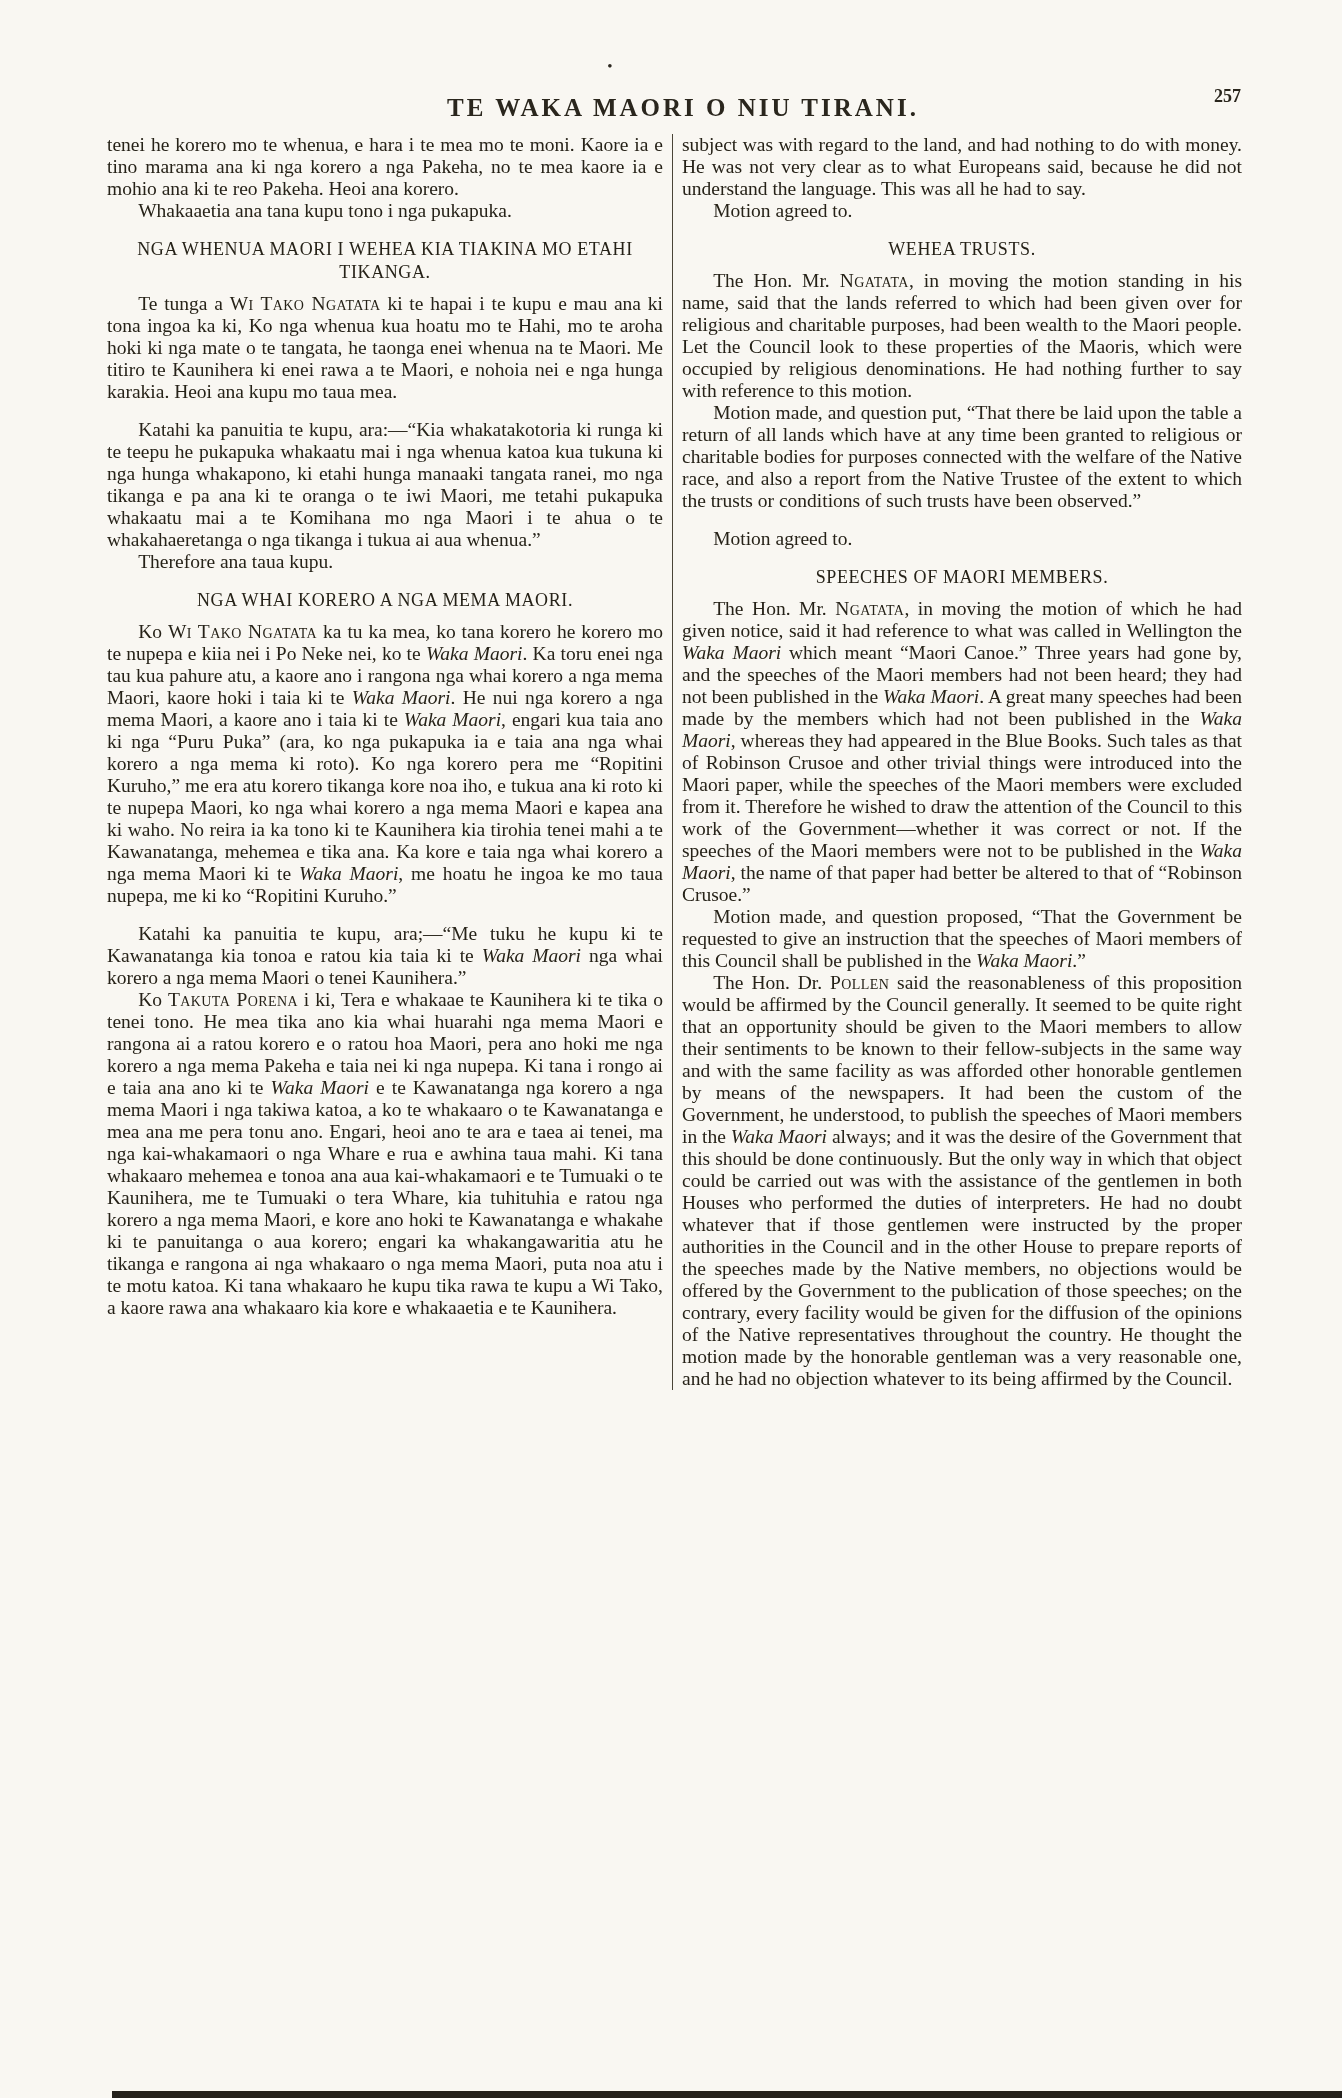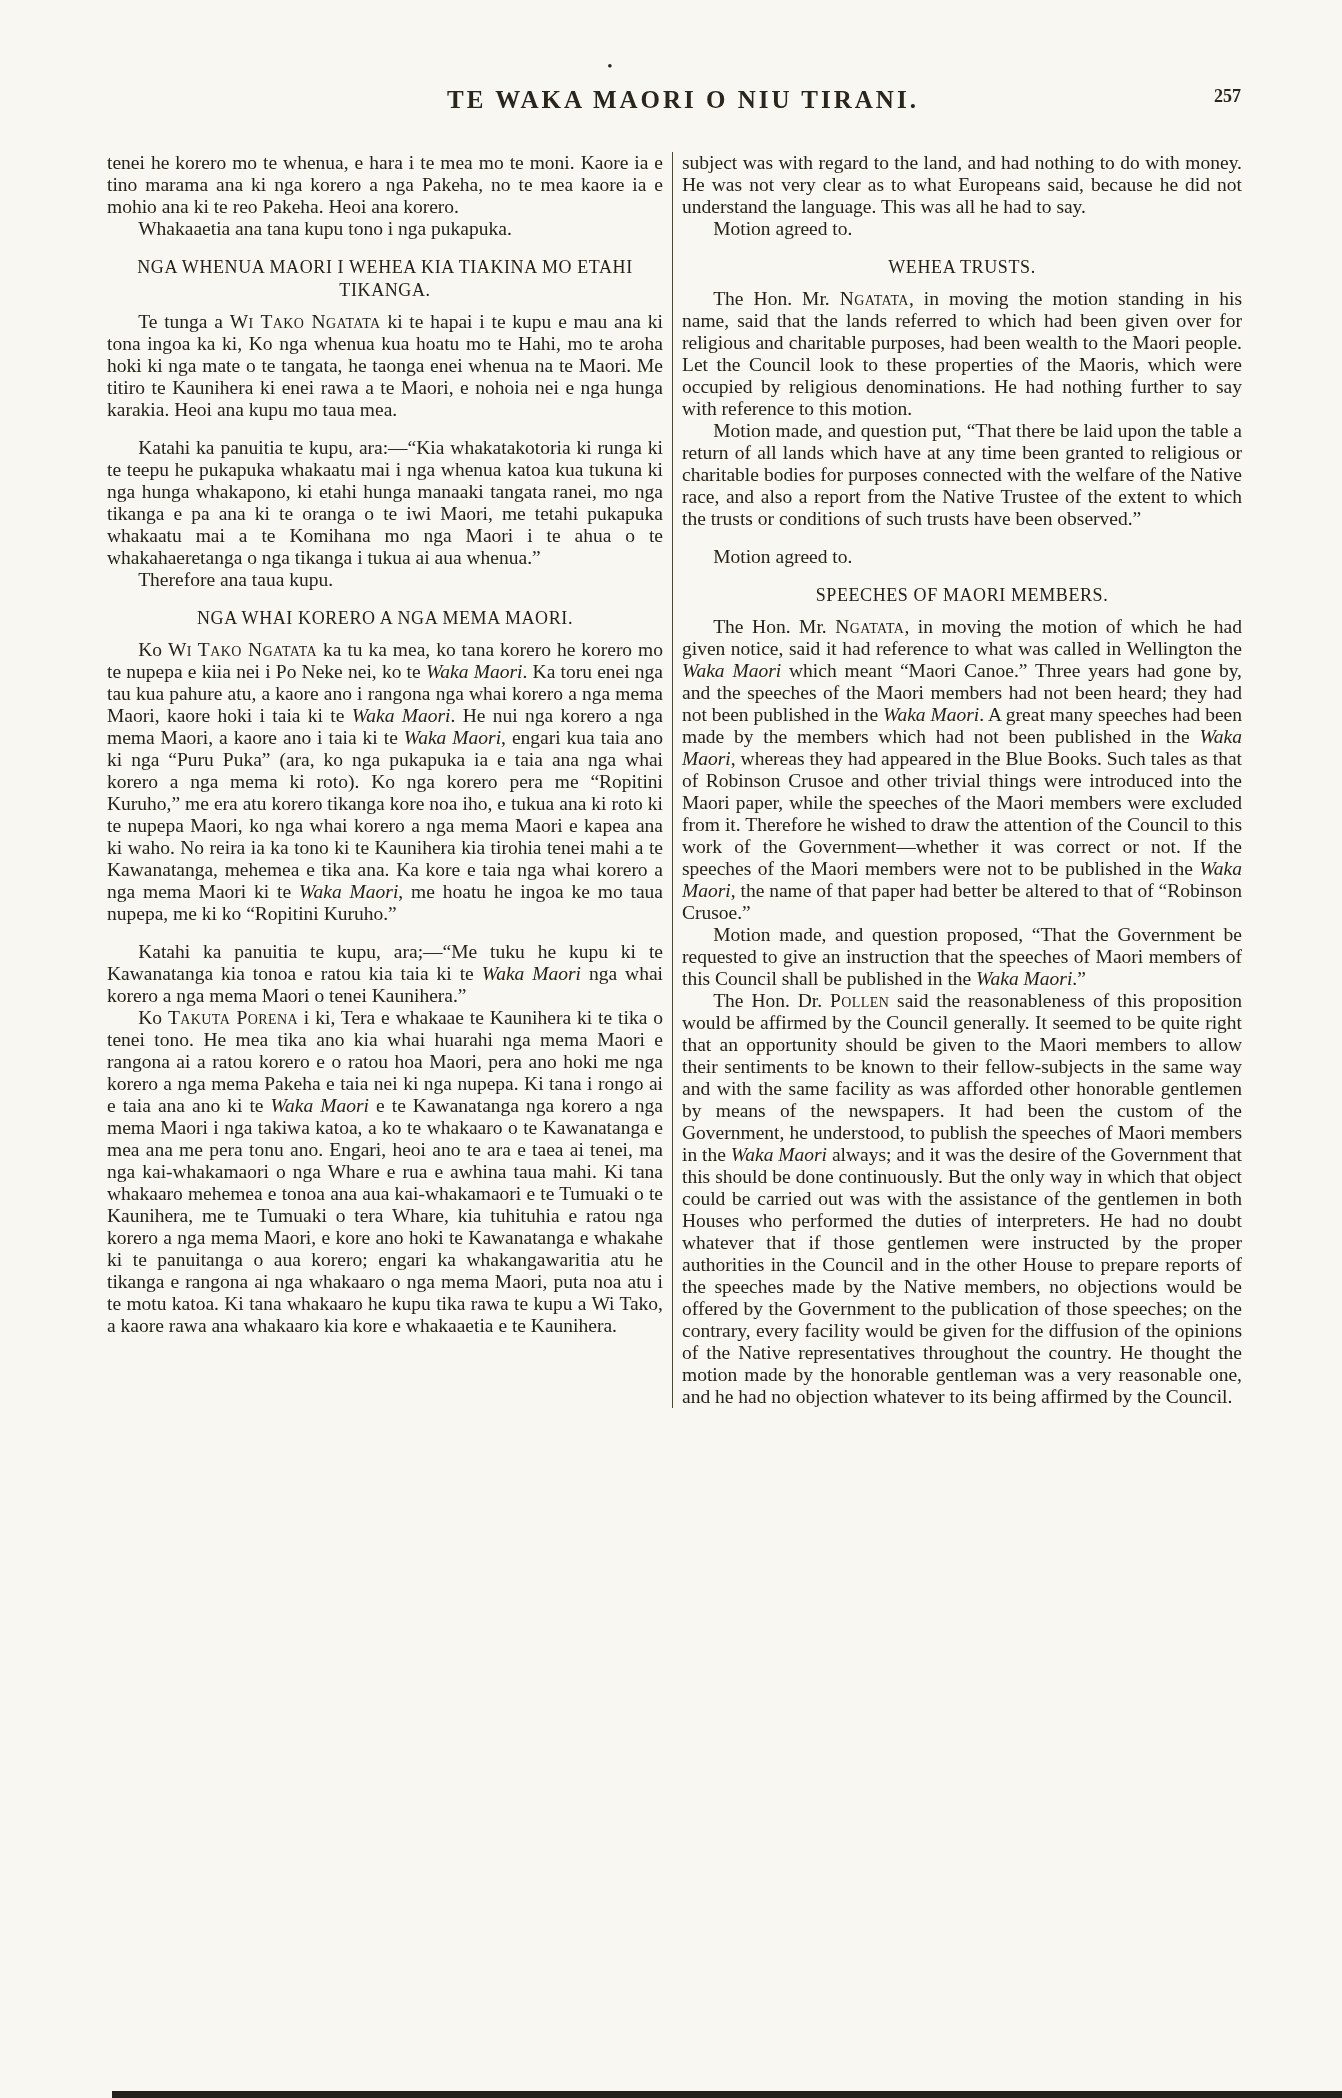--- a/index.html
+++ b/index.html
@@ -25,38 +25,38 @@
     color: #2c2820;
     padding-right: 130px;
   }
   .masthead-row {
     position: relative;
     height: 46px;
   }
   .title {
     position: absolute;
     left: 16px; right: 0;
-    margin: 0;
+    margin: 8px;
     text-align: center;
     font-size: 25px;
     font-weight: 700;
     letter-spacing: 3px;
     color: #2a261d;
   }
   .page-number {
     position: absolute;
     right: 2px;
     top: 0;
     font-size: 18px;
     font-weight: 700;
     color: #2a261d;
   }
   .columns {
     display: flex;
-    margin-top: 20px;
+    margin-top: 2px;
     align-items: stretch;
   }
   .col {
     flex: 0 0 auto;
     width: 556px;
     font-size: 19.5px;
     line-height: 22px;
     text-align: justify;
   }
   .col-right { width: 560px; }

